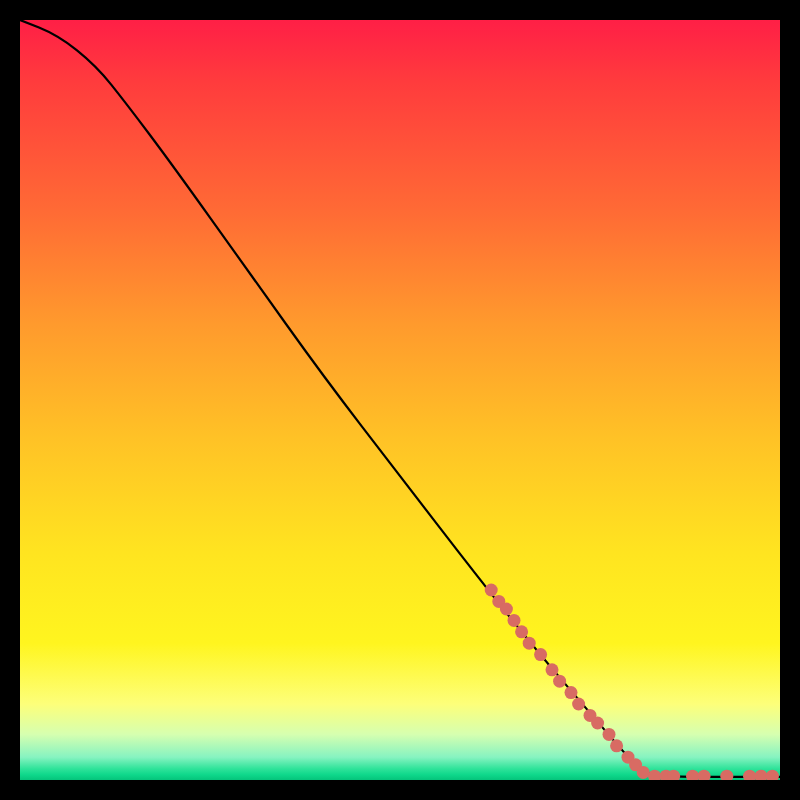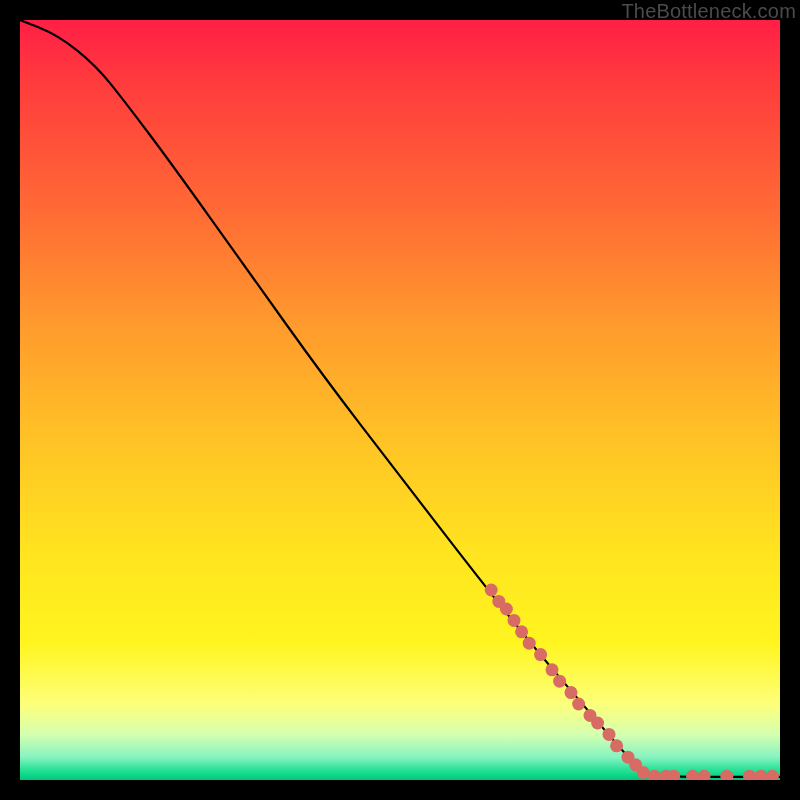--- a/index.html
+++ b/index.html
@@ -58,21 +58,20 @@
   svg.curve {
     position: absolute;
     inset: 0;
     
   }
 </style>
 </head>
 <body>
 
 <div class="stage">
-  <div class="watermark">TheBottleneck.com</div>
   <div class="plot">
     <div class="gradient"></div>
     <svg class="curve" viewBox="0 0 760 760" preserveAspectRatio="none">
       <path id="curve-path" fill="none" stroke="#000" stroke-width="2.2" stroke-linecap="round" d="M 0 0 Q 0 0 19 7.600000000000023 Q 38 15.200000000000045 57 30.400000000000034 Q 76 45.60000000000002 91.2 64.60000000000002 Q 106.4 83.60000000000002 129.2 114 Q 152 144.39999999999998 190 197.59999999999997 Q 228 250.79999999999995 266 304 Q 304 357.2 342 406.6 Q 380 456 418 505.4 Q 456 554.8 486.40000000000003 592.8 Q 516.8000000000001 630.8 539.6 657.4 Q 562.4 684 585.2 710.6 Q 608 737.2 615.5999999999999 744.8 Q 623.1999999999999 752.4 630.8 754.3 Q 638.4 756.2 661.2 756.58 Q 684 756.96 703 756.96 Q 722 756.96 741 756.96 L 760 756.96"></path>
       <g id="markers">
           <circle cx="471.2" cy="570" r="6.5" fill="#d86b63"></circle>
           <circle cx="478.8" cy="581.4" r="6.5" fill="#d86b63"></circle>
           <circle cx="486.40000000000003" cy="589" r="6.5" fill="#d86b63"></circle>
           <circle cx="494" cy="600.4" r="6.5" fill="#d86b63"></circle>
           <circle cx="501.6" cy="611.8" r="6.5" fill="#d86b63"></circle>

